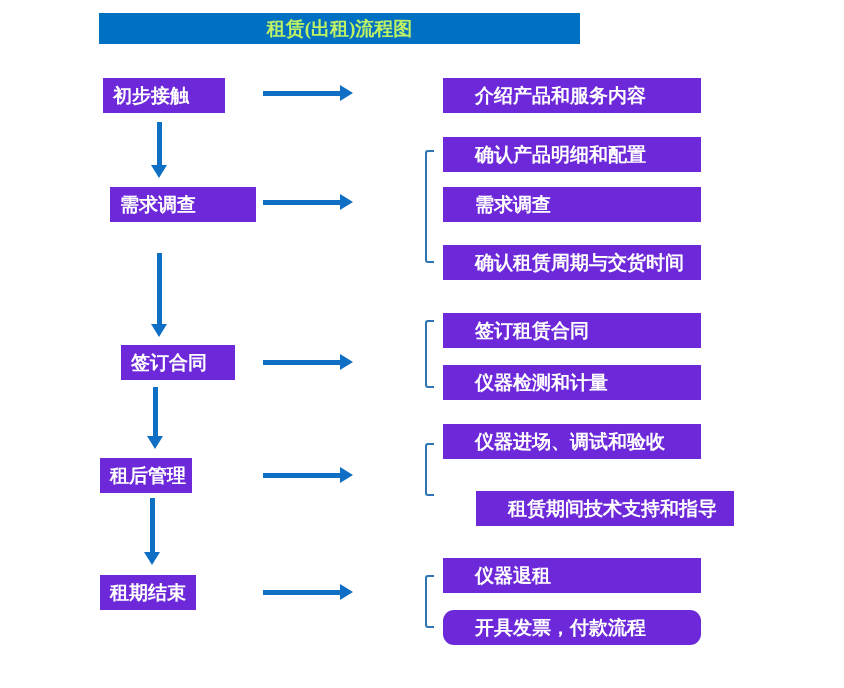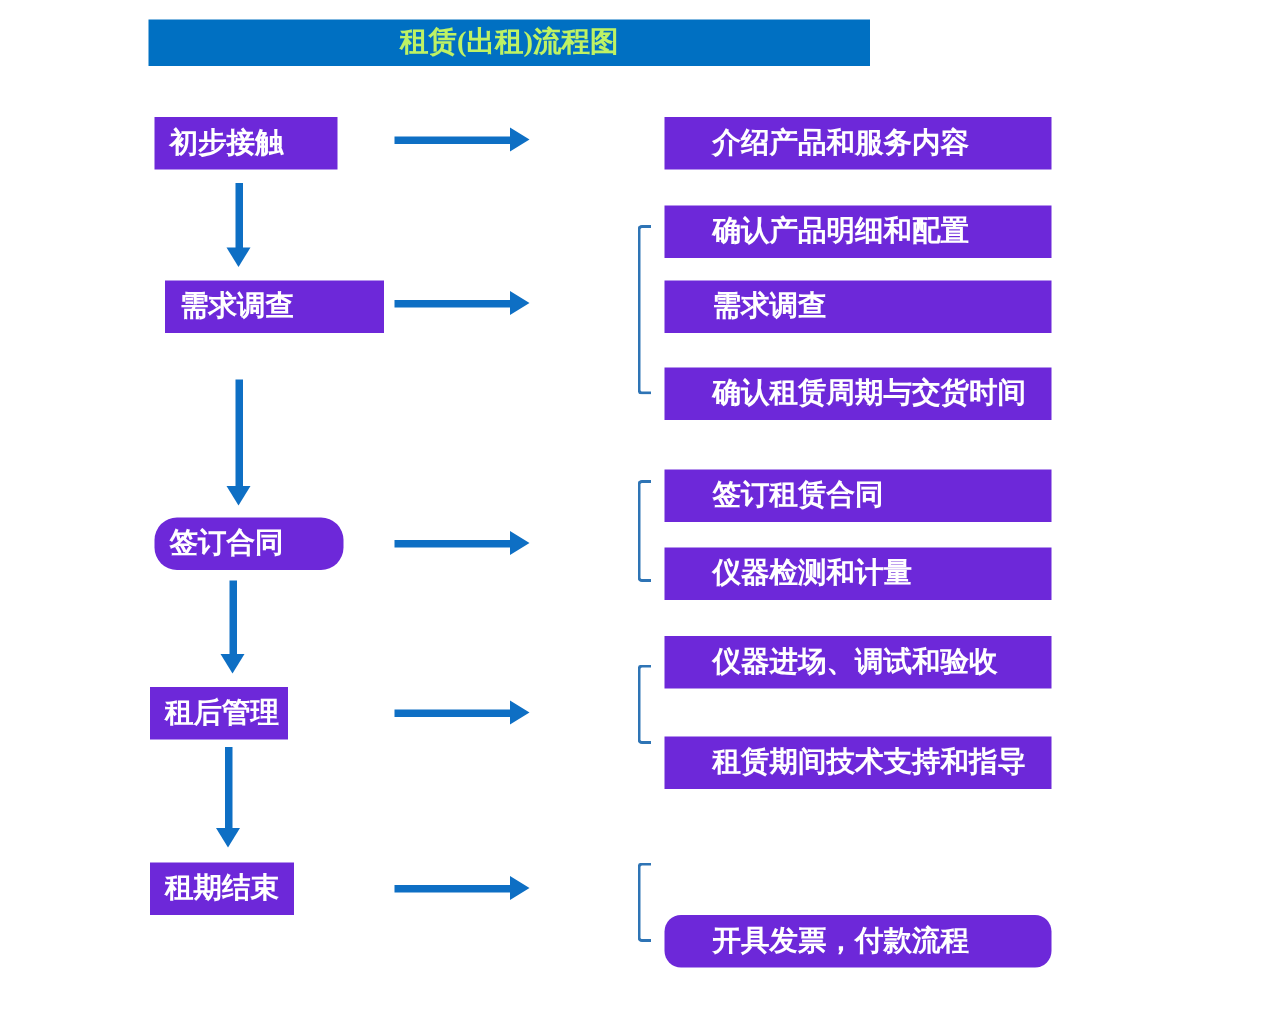--- a/index.html
+++ b/index.html
@@ -65,21 +65,21 @@
 </style>
 </head>
 <body>
 
 <div id="canvas">
 
   <div class="titlebar">租赁(出租)流程图</div>
 
   <div class="bluebox" style="left:103px;top:78px;width:122px;">初步接触</div>
   <div class="bluebox" style="left:110px;top:187px;width:146px;">需求调查</div>
-  <div class="bluebox" style="left:103px;top:345px;width:126px;border-radius:15px;">签订合同</div>
+  <div class="bluebox" style="left:121px;top:345px;width:114px;">签订合同</div>
   <div class="bluebox" style="left:100px;top:458px;width:92px;">租后管理</div>
   <div class="bluebox" style="left:100px;top:575px;width:96px;">租期结束</div>
 
   <div class="v-arrow" style="left:151px;top:122px;height:56px;">
     <div class="stem"></div>
       <div class="head"></div>
   </div>
   <div class="v-arrow" style="left:151px;top:253px;height:84px;">
     <div class="stem"></div>
       <div class="head"></div>
@@ -122,17 +122,18 @@
   <div class="bluebox rightbox" style="top:78px;">介绍产品和服务内容</div>
 
   <div class="bluebox rightbox" style="top:137px;">确认产品明细和配置</div>
   <div class="bluebox rightbox" style="top:187px;">需求调查</div>
   <div class="bluebox rightbox" style="top:245px;">确认租赁周期与交货时间</div>
 
   <div class="bluebox rightbox" style="top:313px;">签订租赁合同</div>
   <div class="bluebox rightbox" style="top:365px;">仪器检测和计量</div>
 
   <div class="bluebox rightbox" style="top:424px;">仪器进场、调试和验收</div>
-  <div class="bluebox rightbox" style="top:491px;">租赁期间技术支持和指导</div>
+  <div class="bluebox rightbox" style="top:491px;margin-left:33px;">租赁期间技术支持和指导</div>
 
+  <div class="bluebox rightbox" style="top:558px;">仪器退租</div>
   <div class="bluebox rightbox" style="top:610px;border-radius:11px;">开具发票，付款流程</div>
 
 </div>
 
 </body></html>

